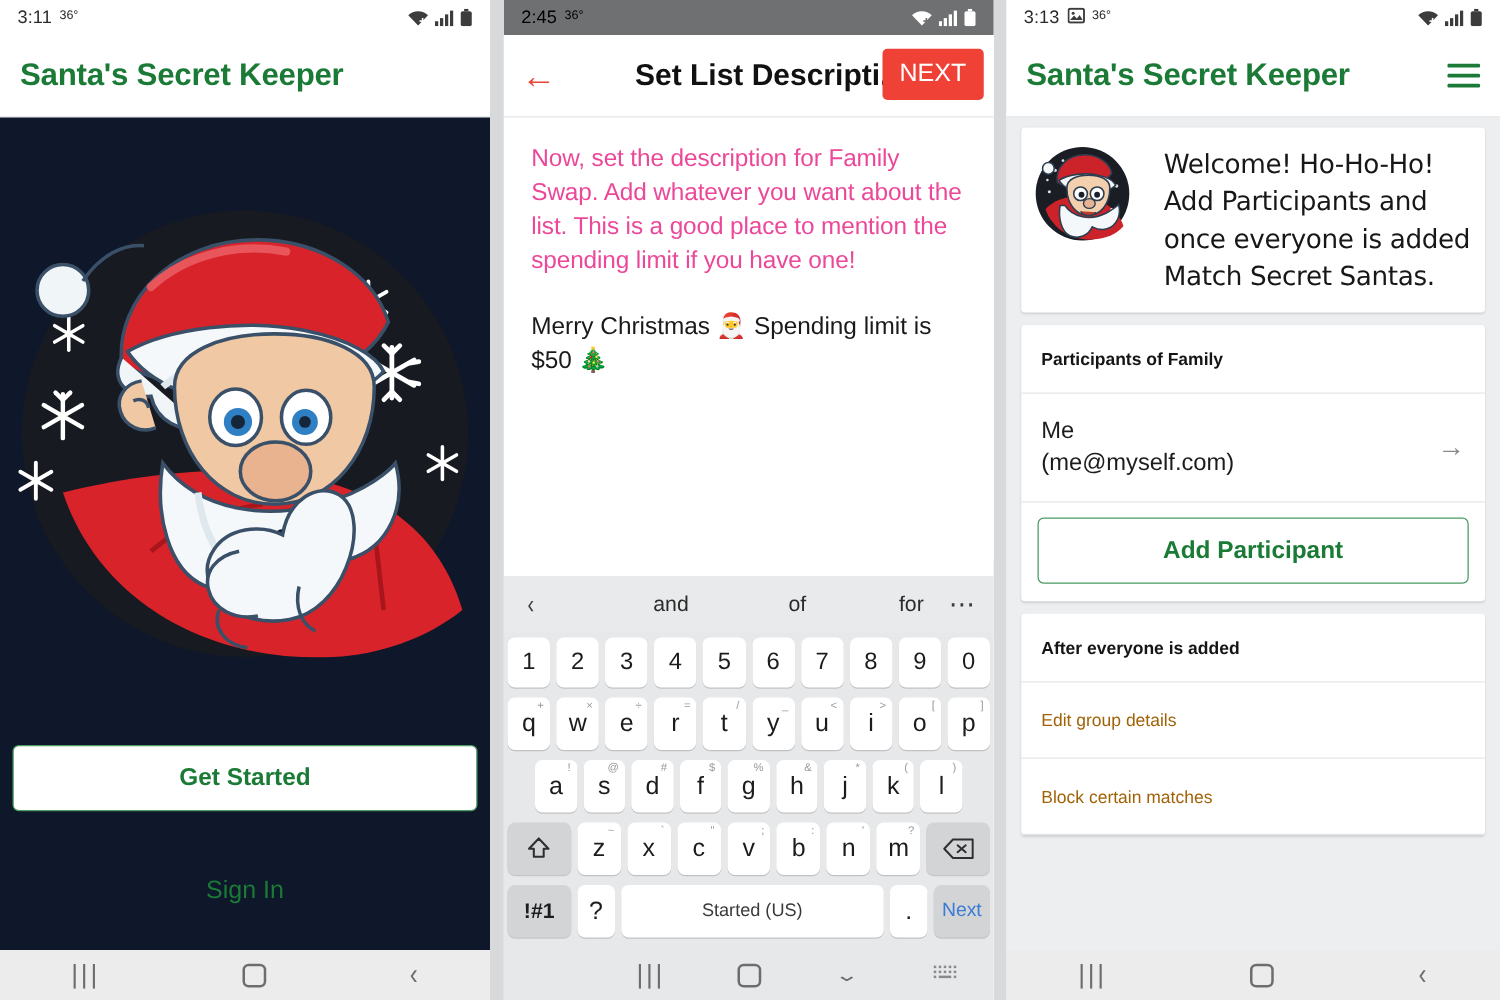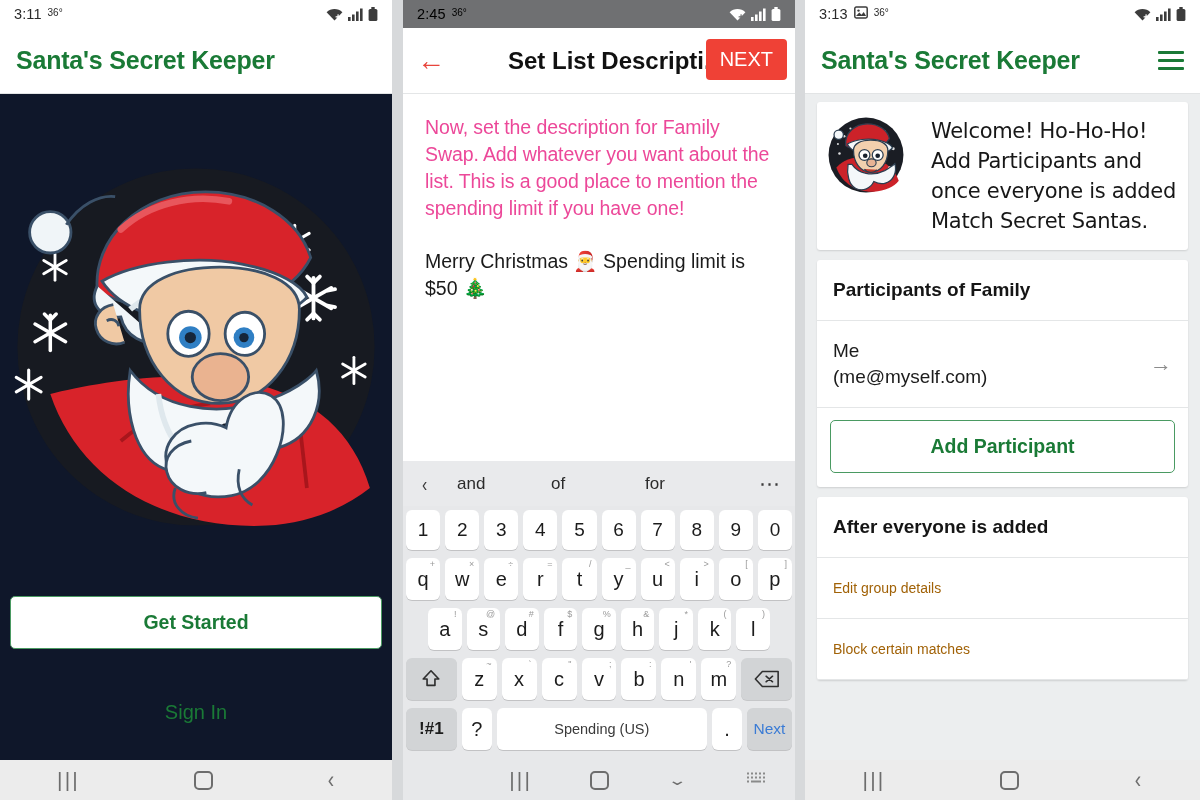--- a/index.html
+++ b/index.html
@@ -100,21 +100,21 @@
   
   .keyboard {
     position: absolute; left: 0; right: 0; bottom: 40px;
     background: #e7e8ea; padding-bottom: 6px;
   }
   .suggestbar {
     height: 45px; display: flex; align-items: center; background: #e9eaec;
     padding: 0 14px; color: #2b2b2b; font-size: 17px;
   }
   .sg-chevron { font-size: 21px; color:#3a3a3a; width: 40px; transform: scaleX(.75); }
-  .sg-word { flex: 1; text-align: left; }
+  .sg-word { flex: 1; text-align: right; }
   .sg-dots { width: 42px; text-align: right; font-size: 21px; letter-spacing: 1px; color:#3a3a3a; }
   .krow { display: flex; justify-content: center; gap: 5px; padding: 4px 3px; }
   .key {
     position: relative; background: #fff; border-radius: 6px;
     height: 42px; flex: 1; display: flex; align-items: center; justify-content: center;
     font-size: 20px; color: #1c1c1c; box-shadow: 0 1px 0 rgba(0,0,0,.16);
     cursor: pointer; min-width: 0;
   }
   .key .sup {
     position: absolute; top: 1px; right: 5px; font-size: 9px; color: #9a9a9a;
@@ -136,21 +136,21 @@
   
   .p3-scroll { height: calc(800px - 28px - 66px - 40px); padding: 8px 12px 0; background: #eceeef; overflow: hidden; }
   .card { background: #fff; border-radius: 3px; margin-bottom: 10px; box-shadow: 0 1px 2px rgba(0,0,0,.13); }
   .welcome { display: flex; align-items: flex-start; padding: 14px 12px 14px 10px; gap: 26px; }
   .welcome svg { flex: 0 0 auto; width: 78px; height: 78px; }
   .welcome-text {
     font-family: "DejaVu Sans", sans-serif;
     font-size: 21px; line-height: 30px; color: #171717; letter-spacing: -.3px;
   }
   .card-head {
-    font-size: 19px; font-weight: bold; color: #151515;
+    font-size: 14px; font-weight: bold; color: #151515;
     padding: 19px 16px; border-bottom: 1px solid #e4e6e7;
   }
   .prow {
     display: flex; align-items: center; padding: 17px 16px;
     border-bottom: 1px solid #e4e6e7; cursor: pointer;
   }
   .prow-text { font-size: 19px; color: #1c1c1c; line-height: 26px; }
   .prow-arrow { margin-left: auto; color: #8b8b8b; font-size: 22px; }
   .card-btn-wrap { padding: 12px 13px 14px; }
   .link-row {
@@ -494,21 +494,21 @@
                 <path d="M9 2h17v16H9L1.5 10Z" fill="none" stroke="#2f2f2f" stroke-width="1.7" stroke-linejoin="round"></path>
                 <path d="M13 7l7 6M20 7l-7 6" stroke="#2f2f2f" stroke-width="1.7" stroke-linecap="round"></path>
               </svg>
           </span>
         </div>
       </div>
 
       <div class="krow">
         <div class="key mod sym">!#1</div>
         <div class="key narrow">?</div>
-        <div class="key space">Spending (US)</div>
+        <div class="key space">Started (US)</div>
         <div class="key narrow">.</div>
         <div class="key next">Next</div>
       </div>
     </div>
 
     <div class="navbar kbnav">
       <div class="kbnav-inner">
         <div class="slot"></div>
         <div class="slot">
             <span class="nav-recents">|||</span>

